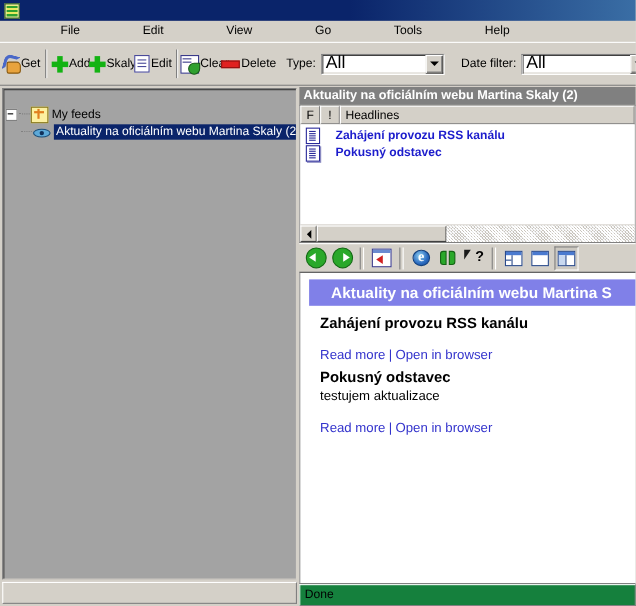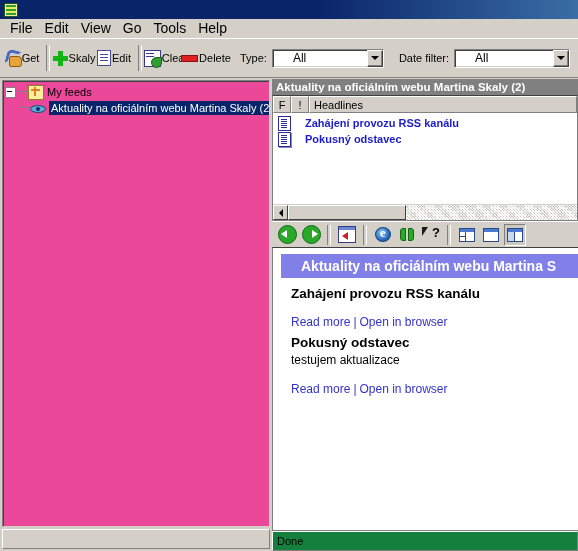--- a/index.html
+++ b/index.html
@@ -62,22 +62,23 @@
     background: #d4d0c8;
     display: flex;
     align-items: center;
     padding-left: 4px;
     box-sizing: border-box;
     border-bottom: 1px solid #d4d0c8;
   }
   .menu-item {
     padding: 0 6px;
     color: #000;
-    font-size: 14px;
+    font-size: 11px;
     white-space: nowrap;
+    margin-left: 45px;
   }
 
   
   .toolbar {
     height: 40px;
     background: #d4d0c8;
     border-top: 1px solid #ffffff;
     border-bottom: 1px solid #808080;
     display: flex;
     align-items: center;
@@ -199,22 +200,22 @@
     border: 1px solid #808080;
     border-right-color: #ffffff;
     border-bottom-color: #ffffff;
     box-shadow: inset 1px 1px 0 #404040, inset -1px -1px 0 #d4d0c8;
     display: flex;
     align-items: center;
     box-sizing: border-box;
   }
   .combo .val {
     flex: 1 1 auto;
-    padding-left: 20px;
-    font-size: 12px;
+    padding-left: 3px;
+    font-size: 16px;
     color: #000;
     white-space: nowrap;
     overflow: hidden;
   }
   .combo .arrowbox {
     width: 16px;
     height: 17px;
     margin: 0 0 0 0;
     background: #d4d0c8;
     border: 1px solid #ffffff;
@@ -246,27 +247,27 @@
     width: 272px;
     flex: 0 0 auto;
     display: flex;
     flex-direction: column;
     background: #d4d0c8;
     padding: 1px 2px 2px 2px;
     box-sizing: border-box;
   }
   .tree {
     flex: 1 1 auto;
-    background: #ec4899;
+    background: #a3a3a3;
     border: 1px solid #808080;
     border-right-color: #d4d0c8;
     border-bottom-color: #d4d0c8;
     box-shadow: inset 1px 1px 0 #404040;
     overflow: hidden;
-    padding: 3px 2px;
+    padding: 15px 2px;
     box-sizing: border-box;
     margin-bottom: 2px;
   }
   .tree-row {
     display: flex;
     align-items: center;
     height: 16px;
     white-space: nowrap;
     font-size: 11px;
   }
@@ -717,20 +718,26 @@
         <span class="ic-get">
             <span class="hook"></span>
             <span class="hand"></span>
           </span>
       </span>
       <span class="lbl">Get</span>
     </div>
 
     <div class="tb-sep"></div>
 
+    <div class="tb-btn">
+      <span class="glyph">
+          <span class="ic-plus"></span>
+        </span>
+      <span class="lbl">Add</span>
+    </div>
 
     <div class="tb-btn">
       <span class="glyph">
           <span class="ic-plus"></span>
         </span>
       <span class="lbl">Skaly</span>
     </div>
 
     <div class="tb-btn">
       <span class="glyph">

